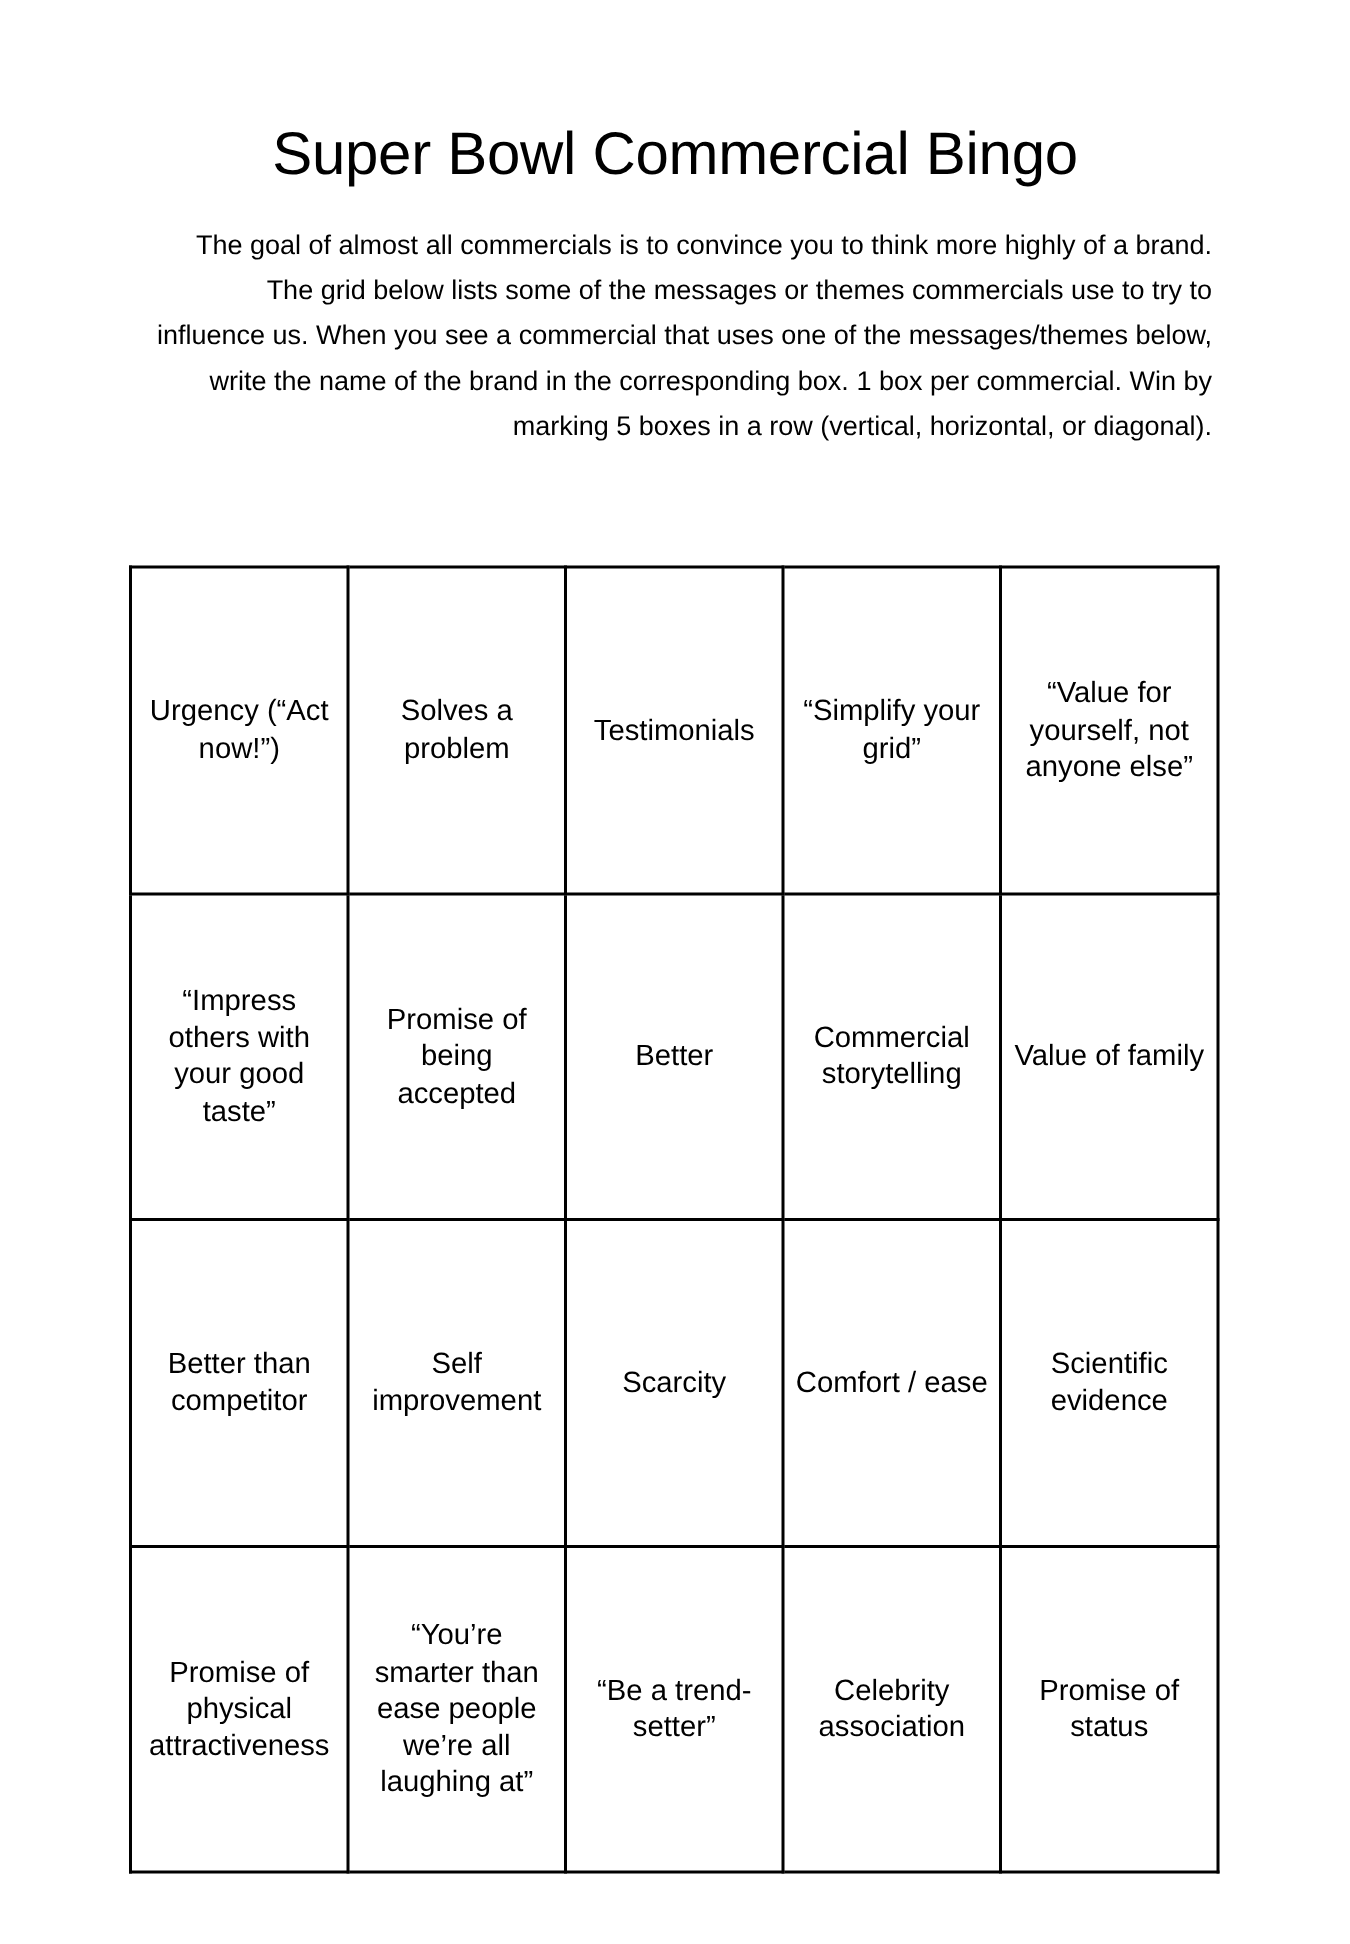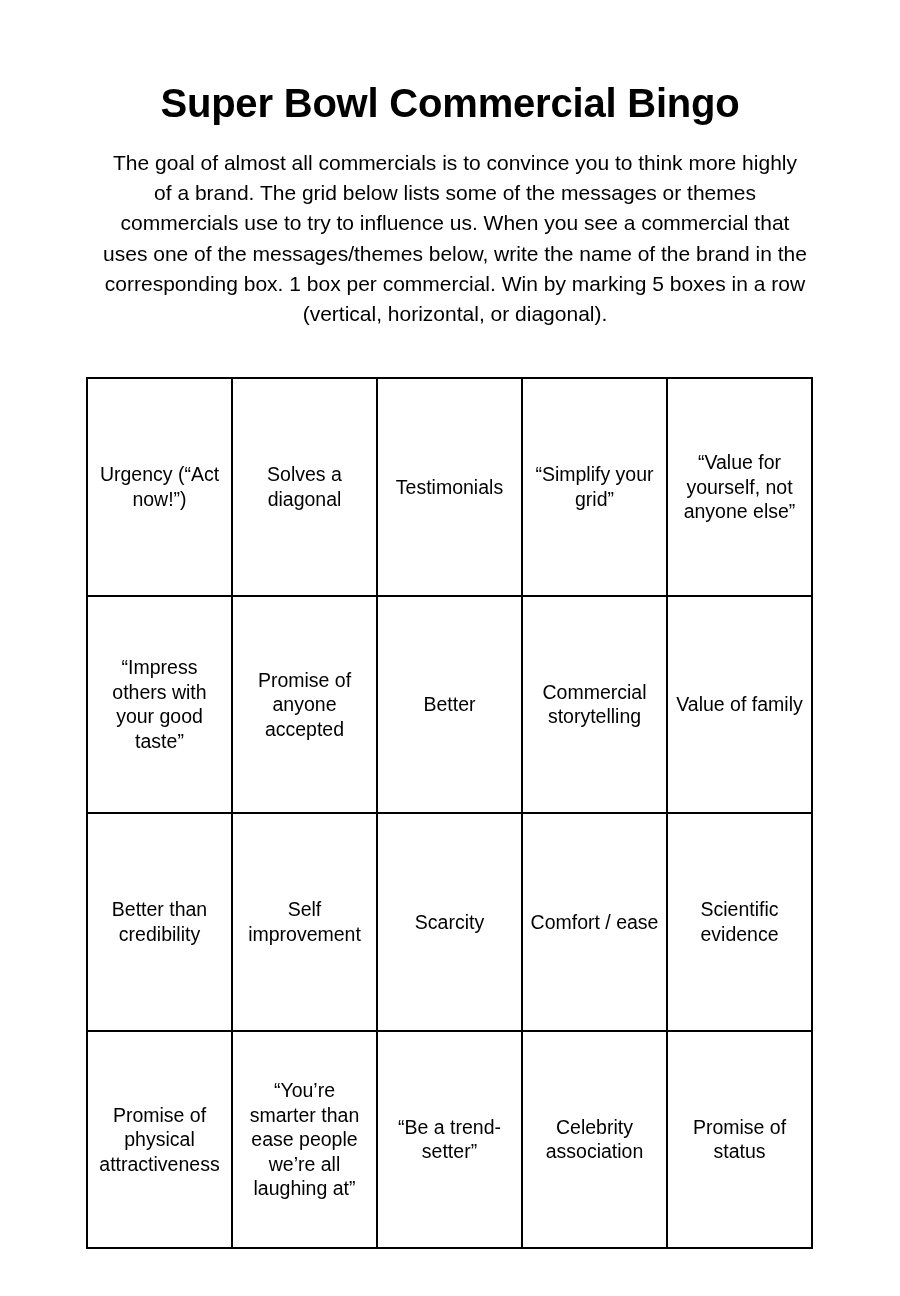--- a/index.html
+++ b/index.html
@@ -23,35 +23,35 @@
   }
 
   
   .title {
     position: absolute;
     left: 0;
     top: 52px;
     width: 900px;
     text-align: center;
     font-size: 40px;
-    font-weight: bold;
+    font-weight: normal;
     letter-spacing: -0.2px;
     line-height: 48px;
     white-space: nowrap;
   }
 
   
   .intro {
     position: absolute;
     left: 102px;
     top: 148px;
     width: 706px;
-    font-size: 21px;
+    font-size: 18px;
     line-height: 30.2px;
-    text-align: center;
+    text-align: right;
   }
   .intro p {
     margin: 0;
   }
 
   
   .grid {
     position: absolute;
     left: 86px;
     top: 377px;
@@ -88,52 +88,52 @@
     <p>The goal of almost all commercials is to convince you to think more highly of a brand. The grid below lists some of the messages or themes commercials use to try to influence us. When you see a commercial that uses one of the messages/themes below, write the name of the brand in the corresponding box. 1 box per commercial. Win by marking 5 boxes in a row (vertical, horizontal, or diagonal).</p>
   </div>
 
   <table class="grid">
     <tbody>
       <tr>
         <td>
             <span class="cell-text">Urgency (“Act now!”)</span>
           </td>
         <td>
-            <span class="cell-text">Solves a diagonal</span>
+            <span class="cell-text">Solves a problem</span>
           </td>
         <td>
             <span class="cell-text">Testimonials</span>
           </td>
         <td>
             <span class="cell-text">“Simplify your grid”</span>
           </td>
         <td>
             <span class="cell-text">“Value for yourself, not anyone else”</span>
           </td>
       </tr>
       <tr>
         <td>
             <span class="cell-text">“Impress others with your good taste”</span>
           </td>
         <td>
-            <span class="cell-text">Promise of anyone accepted</span>
+            <span class="cell-text">Promise of being accepted</span>
           </td>
         <td>
             <span class="cell-text">Better</span>
           </td>
         <td>
             <span class="cell-text">Commercial storytelling</span>
           </td>
         <td>
             <span class="cell-text">Value of family</span>
           </td>
       </tr>
       <tr>
         <td>
-            <span class="cell-text">Better than credibility</span>
+            <span class="cell-text">Better than competitor</span>
           </td>
         <td>
             <span class="cell-text">Self improvement</span>
           </td>
         <td>
             <span class="cell-text">Scarcity</span>
           </td>
         <td>
             <span class="cell-text">Comfort / ease</span>
           </td>

